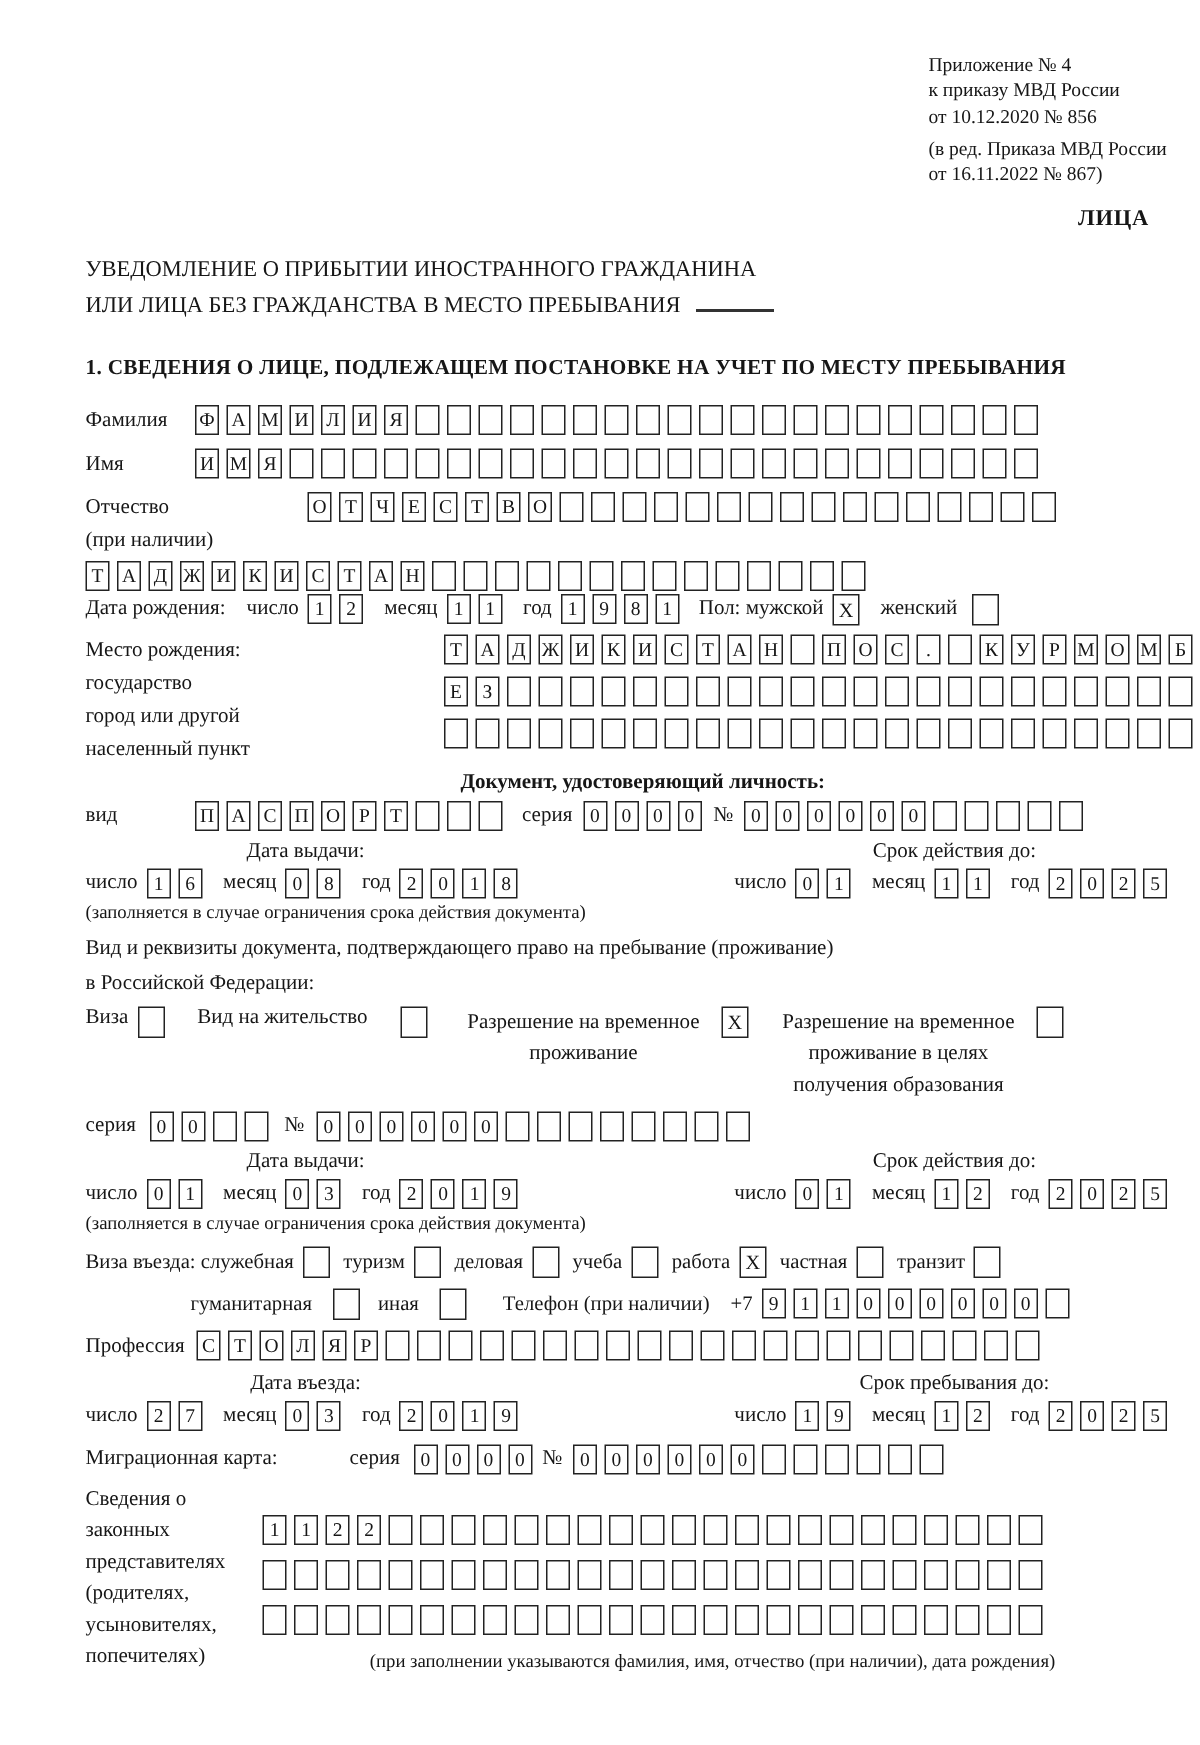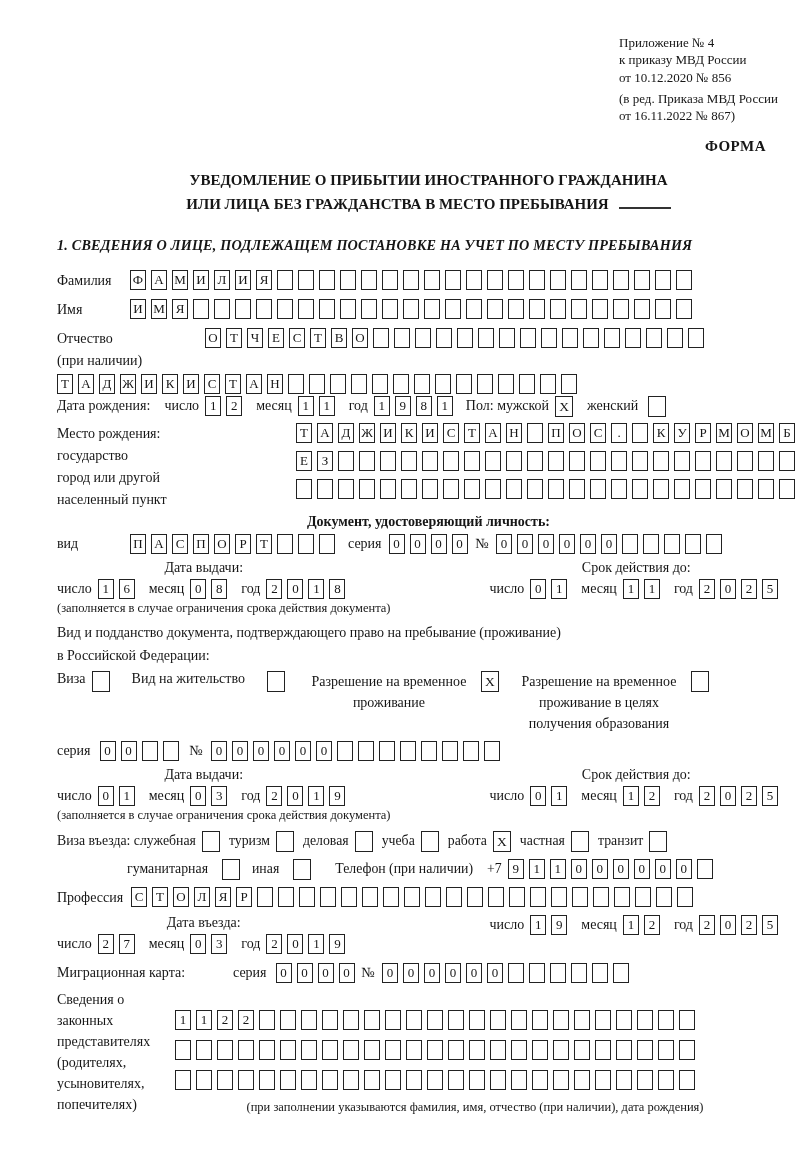--- a/index.html
+++ b/index.html
@@ -8,24 +8,24 @@
     width:800px; height:1163px; overflow:hidden;
     font-family:"Liberation Serif","DejaVu Serif",serif;
     color:#161616; font-size:14px;
   }
   .sheet { padding:34px 0 8px 57px; }
 
   .hdr { margin-left:562px; font-size:13px; line-height:1.33; }
   .hdr .grp2 { margin-top:4px; }
   .forma { text-align:right; padding-right:34px; font-weight:bold; font-size:15px; margin-top:14px; letter-spacing:.5px; }
 
-  .title { text-align:center; font-weight:bold; font-size:15px; line-height:1.58; margin-top:14px; }
+  .title { font-weight:normal; font-size:15px; line-height:1.58; margin-top:14px; }
   .blank-line { display:inline-block; width:52px; border-bottom:2px solid #333; height:13px; margin-left:10px; }
 
-  .sec { font-weight:bold; font-size:14.2px; margin-top:20px; letter-spacing:.2px;font-style:italic; }
+  .sec { font-weight:bold; font-size:14.2px; margin-top:20px; letter-spacing:.2px; }
 
   .row { display:flex; align-items:flex-start; margin-top:7px; }
   .lbl { flex:none; line-height:22px; }
   .lbl2 { line-height:22px; }
   .cells { display:flex; flex-wrap:nowrap; }
   .cell {
     flex:none; width:16px; height:20px; border:1.5px solid #222;
     margin-right:5px; text-align:center; line-height:18px; font-size:13px;
   }
   .cbx {
@@ -73,21 +73,21 @@
   <div class="hdr">
     <div>Приложение № 4</div>
     <div>к приказу МВД России</div>
     <div>от 10.12.2020 № 856</div>
     <div class="grp2">
       <div>(в ред. Приказа МВД России</div>
       <div>от 16.11.2022 № 867)</div>
     </div>
   </div>
 
-  <div class="forma">ФОРМА</div>
+  <div class="forma">ЛИЦА</div>
 
   <div class="title">
     <div>УВЕДОМЛЕНИЕ О ПРИБЫТИИ ИНОСТРАННОГО ГРАЖДАНИНА</div>
     <div><span>ИЛИ ЛИЦА БЕЗ ГРАЖДАНСТВА В МЕСТО ПРЕБЫВАНИЯ</span><span class="blank-line"></span></div>
   </div>
 
   <div class="sec">1. СВЕДЕНИЯ О ЛИЦЕ, ПОДЛЕЖАЩЕМ ПОСТАНОВКЕ НА УЧЕТ ПО МЕСТУ ПРЕБЫВАНИЯ</div>
 
   <div class="row" style="margin-top:16px;">
     <span class="lbl w72">Фамилия</span>
@@ -414,21 +414,21 @@
             <span class="cell">2</span>
             <span class="cell">0</span>
             <span class="cell">2</span>
             <span class="cell">5</span>
           </span>
         </div>
     </span>
   </div>
   <div class="note note-right">(заполняется в случае ограничения срока действия документа)</div>
 
-  <div class="plain">Вид и подданство документа, подтверждающего право на пребывание (проживание)</div>
+  <div class="plain">Вид и реквизиты документа, подтверждающего право на пребывание (проживание)</div>
   <div class="plain" style="margin-top:0;">в Российской Федерации:</div>
 
   <div class="row visa-row">
     <span>Виза</span>
     <span class="cbx ml6"></span>
     <span class="ml22">Вид на жительство</span>
     <span class="cbx ml22"></span>
     <span class="opt-multi ml18">Разрешение на временное проживание</span>
     <span class="cbx ml6">X</span>
     <span class="opt-multi ml14">Разрешение на временное проживание в целях получения образования</span>
@@ -598,20 +598,21 @@
           <span class="dg-lbl">год</span>
           <span class="cells">
             <span class="cell">2</span>
             <span class="cell">0</span>
             <span class="cell">1</span>
             <span class="cell">9</span>
           </span>
         </div>
     </span>
     <span class="dg">
+      <div class="dg-head" style="font-weight:normal;">Срок пребывания до:</div>
       <div class="dg-row">
           <span class="dg-lbl">число</span>
           <span class="cells">
             <span class="cell">1</span>
             <span class="cell">9</span>
           </span>
           <span class="dg-lbl">месяц</span>
           <span class="cells">
             <span class="cell">1</span>
             <span class="cell">2</span>

